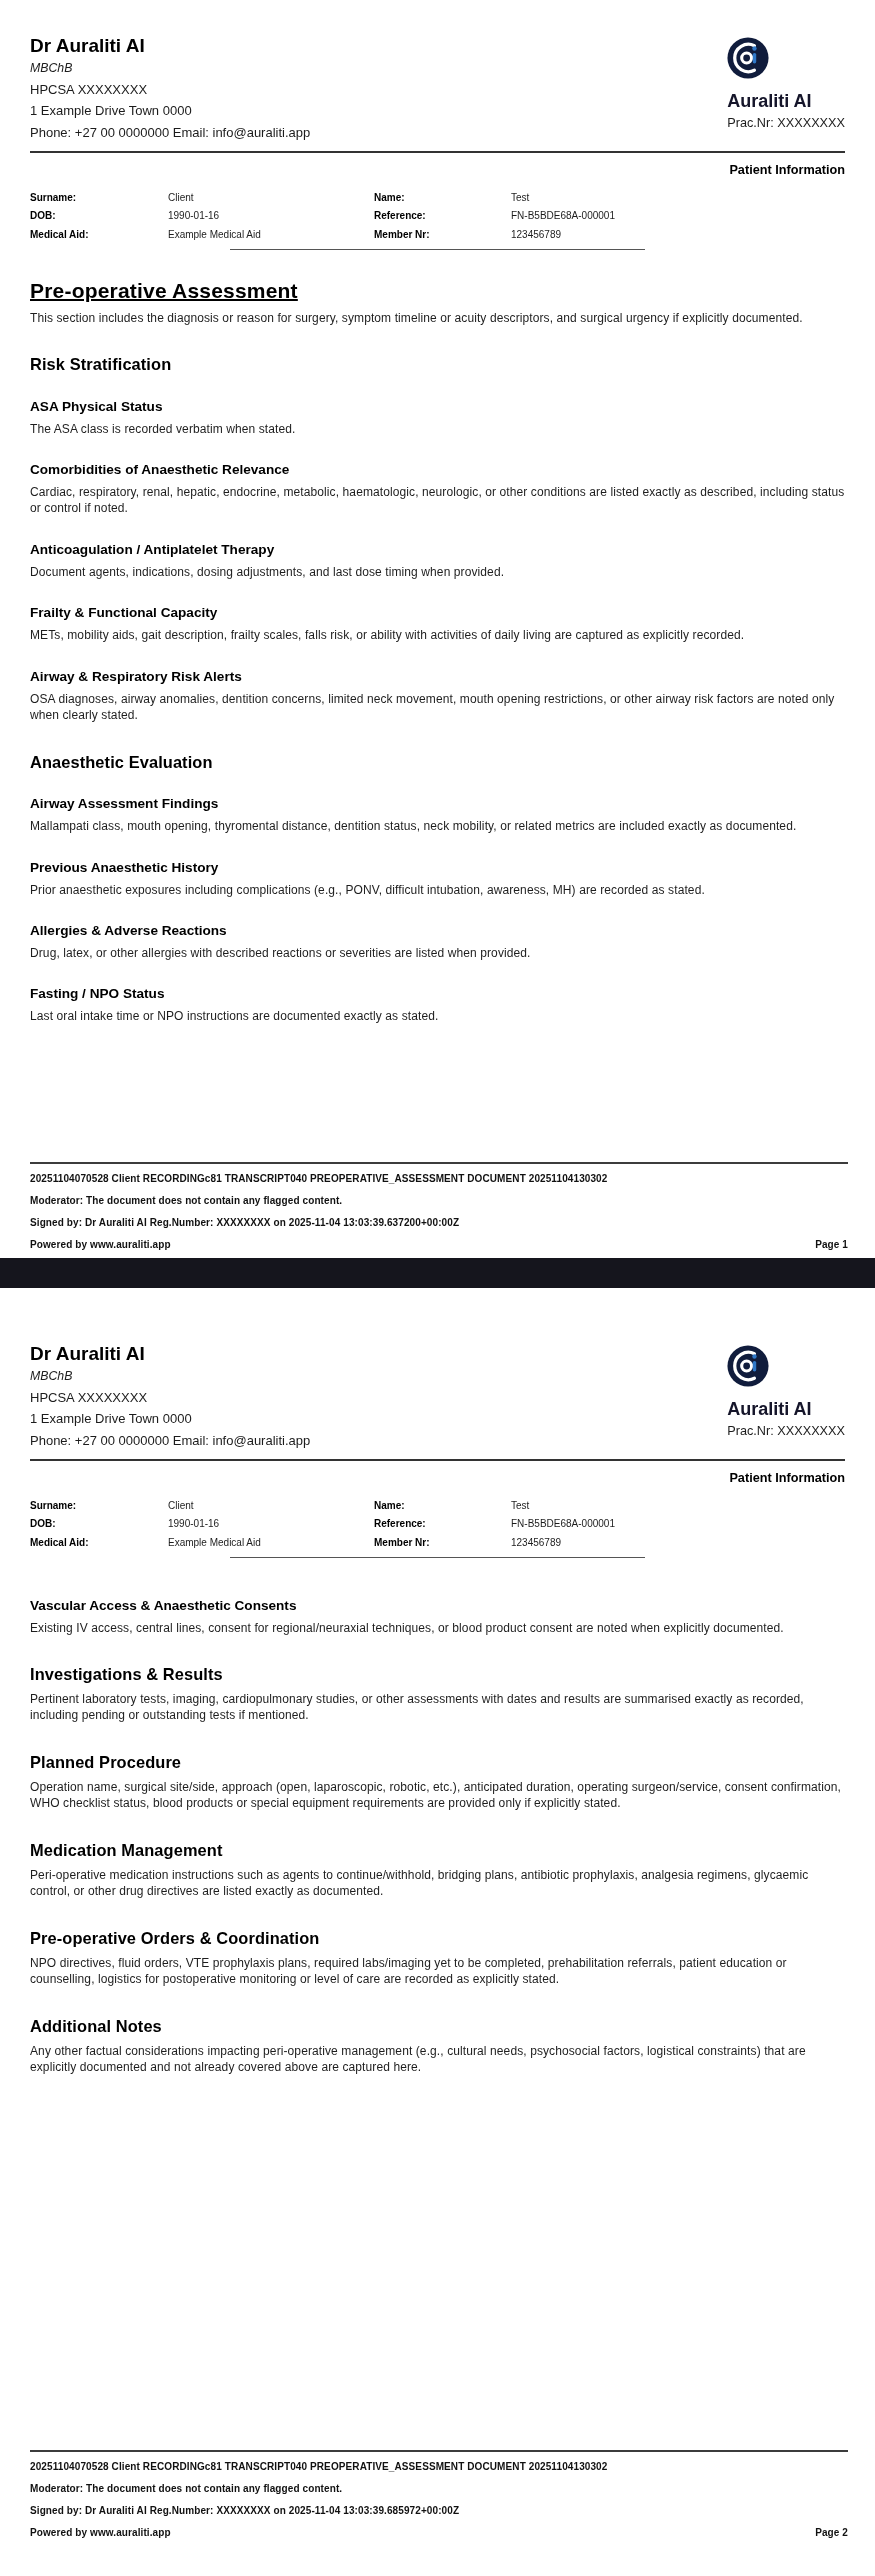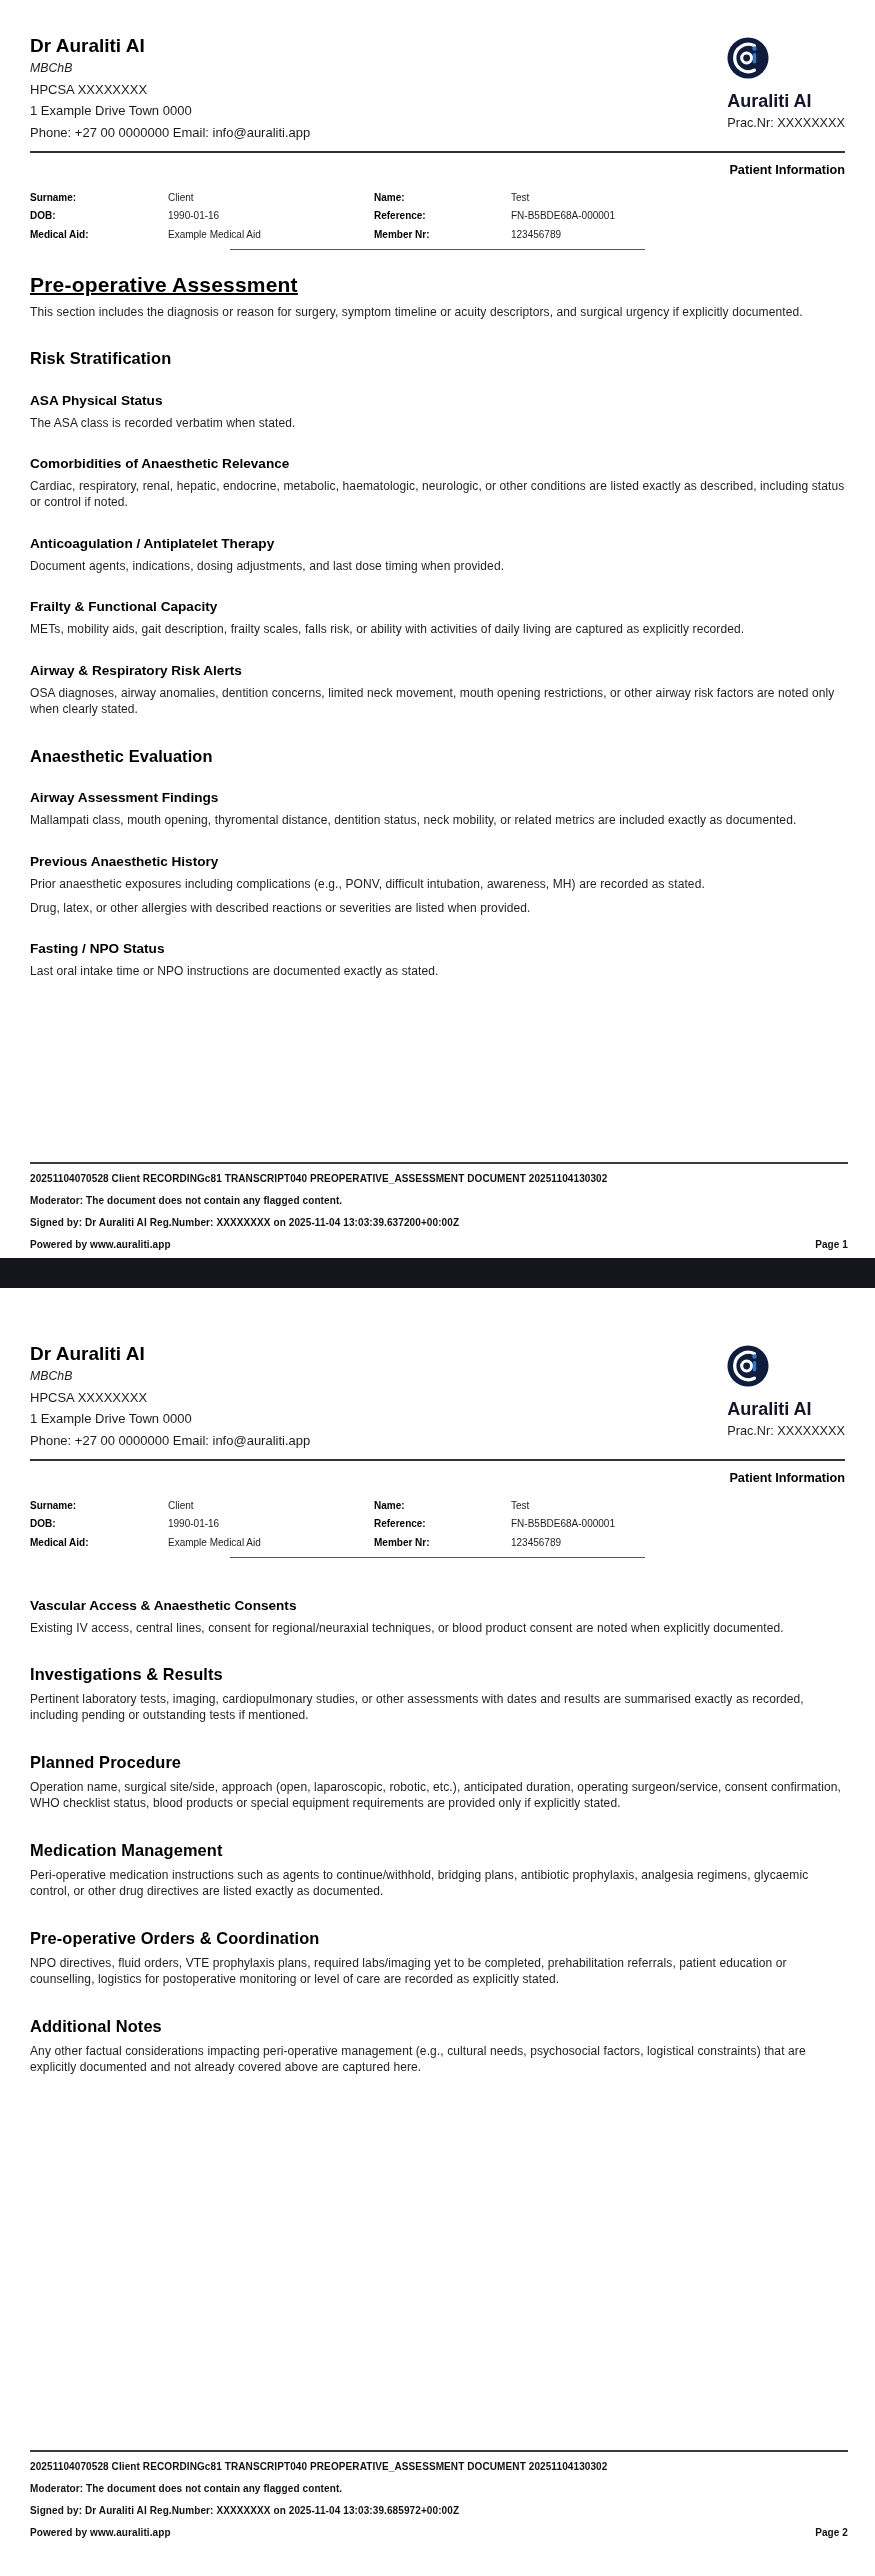--- a/index.html
+++ b/index.html
@@ -40,21 +40,21 @@
     display:grid;grid-template-columns:138px 206px 137px auto;
     row-gap:7.3px;margin-top:15.4px;font-size:10px;
   }
   .patient-grid .lbl{font-weight:700;color:#000;}
   .patient-underline{border:none;border-top:1.8px solid #555;width:415px;margin:9px auto 0;}
 
   
   .doc-title{
     font-size:21px;font-weight:700;color:#000;
     text-decoration:underline;text-decoration-thickness:1.8px;
-    margin:23px 0 0;display:inline-block;letter-spacing:0.2px;
+    margin:29px 0 0;display:inline-block;letter-spacing:0.2px;
   }
   .sec-h2{font-size:16.4px;font-weight:700;color:#000;margin:29px 0 0;letter-spacing:0.1px;}
   .sec-h2.first-after-title{margin-top:35px;}
   .sec-h3{font-size:13.6px;font-weight:700;color:#000;margin:24.5px 0 0;}
   .sec-h3.first-on-page{margin-top:40px;}
   .sec-p{font-size:12px;line-height:1.33;margin:8px 0 0;color:#1e1e1e;letter-spacing:0.1px;max-width:815px;}
 
   
   .footer{position:absolute;left:30px;right:27px;top:1162px;}
   .footer-rule{border:none;border-top:2.7px solid #3c3c3c;margin:0 0 9px;}
@@ -128,20 +128,21 @@
   <p class="sec-p">OSA diagnoses, airway anomalies, dentition concerns, limited neck movement, mouth opening restrictions, or other airway risk factors are noted only when clearly stated.</p>
 
   <h2 class="sec-h2">Anaesthetic Evaluation</h2>
 
   <h3 class="sec-h3">Airway Assessment Findings</h3>
   <p class="sec-p">Mallampati class, mouth opening, thyromental distance, dentition status, neck mobility, or related metrics are included exactly as documented.</p>
 
   <h3 class="sec-h3">Previous Anaesthetic History</h3>
   <p class="sec-p">Prior anaesthetic exposures including complications (e.g., PONV, difficult intubation, awareness, MH) are recorded as stated.</p>
 
+  <h3 class="sec-h3">Allergies &amp; Adverse Reactions</h3>
   <p class="sec-p">Drug, latex, or other allergies with described reactions or severities are listed when provided.</p>
 
   <h3 class="sec-h3">Fasting / NPO Status</h3>
   <p class="sec-p">Last oral intake time or NPO instructions are documented exactly as stated.</p>
 
   <div class="footer">
     <hr class="footer-rule">
     <p class="footer-line">20251104070528 Client RECORDINGc81 TRANSCRIPT040 PREOPERATIVE_ASSESSMENT DOCUMENT 20251104130302</p>
     <p class="footer-line">Moderator: The document does not contain any flagged content.</p>
     <p class="footer-line">Signed by: Dr Auraliti AI Reg.Number: XXXXXXXX on 2025-11-04 13:03:39.637200+00:00Z</p>

